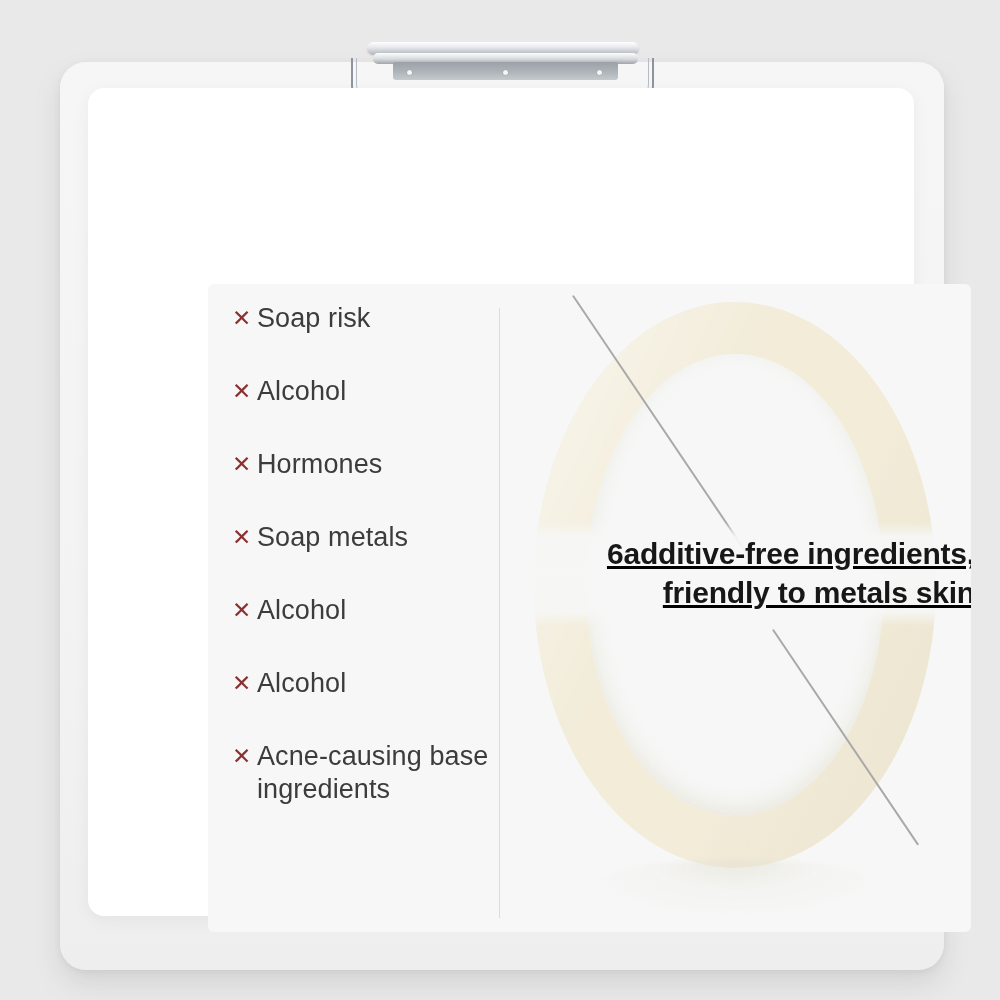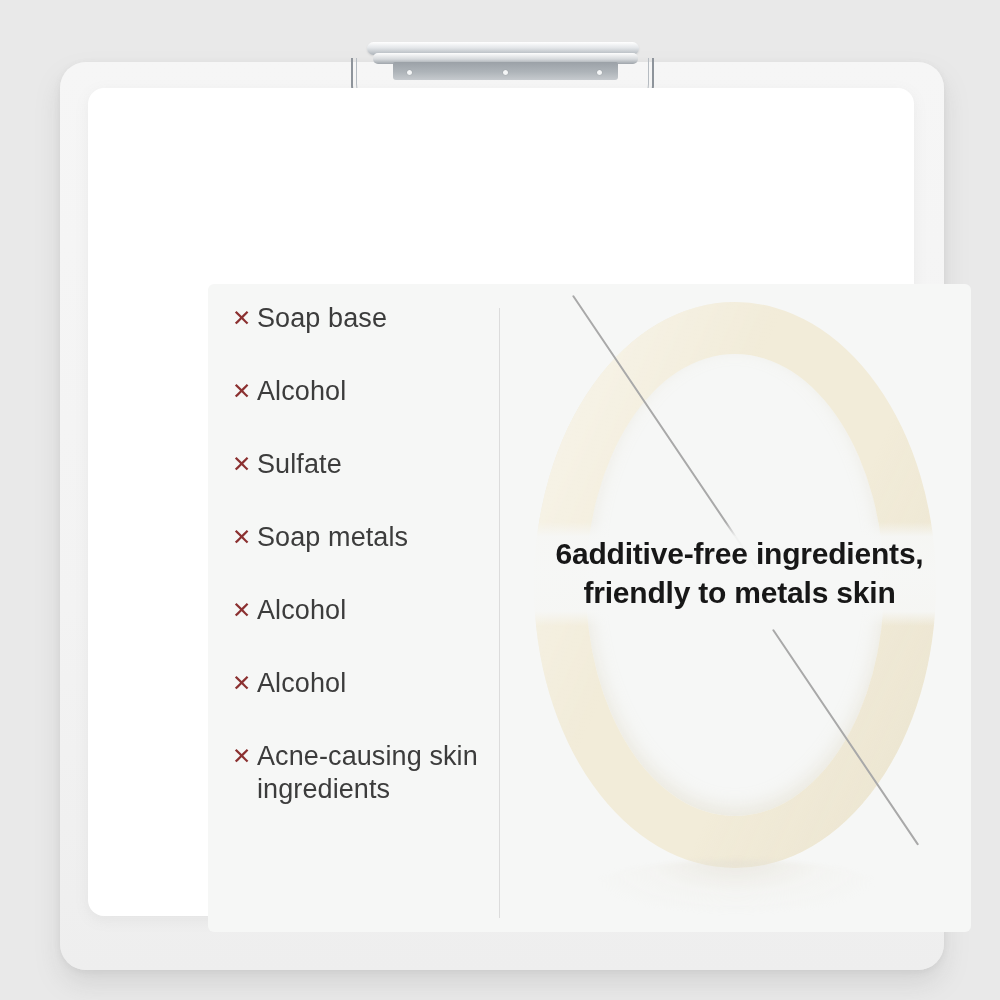--- a/index.html
+++ b/index.html
@@ -263,28 +263,29 @@
     transform: rotate(-34deg);
   }
 
   
   .headline {
     position: absolute;
     left: 0;
     top: 238px;
     width: 471px;
     padding: 12px 4px 14px 4px;
-    text-align: center;
+    text-align: right;
     z-index: 6;
     background: linear-gradient(180deg,
                 rgba(246,247,246,0) 0%,
                 rgba(246,247,246,0.92) 14%,
                 rgba(246,247,246,0.98) 50%,
                 rgba(246,247,246,0.92) 86%,
                 rgba(246,247,246,0) 100%);
+    text-decoration: underline;
   }
   .headline-line {
     display: block;
     font-size: 30px;
     line-height: 39px;
     font-weight: bold;
     color: #171717;
     letter-spacing: -0.2px;
     white-space: nowrap;
   }
@@ -310,51 +311,51 @@
   </div>
 
   <div class="paper">
 
     <div class="content-panel">
 
       <div class="exclude-list">
 
         <div class="exclude-item">
           <span class="x-mark">✕</span>
-          <span class="exclude-label">Soap base</span>
+          <span class="exclude-label">Soap risk</span>
         </div>
 
         <div class="exclude-item">
           <span class="x-mark">✕</span>
           <span class="exclude-label">Alcohol</span>
         </div>
 
         <div class="exclude-item">
           <span class="x-mark">✕</span>
-          <span class="exclude-label">Sulfate</span>
+          <span class="exclude-label">Hormones</span>
         </div>
 
         <div class="exclude-item">
           <span class="x-mark">✕</span>
           <span class="exclude-label">Soap metals</span>
         </div>
 
         <div class="exclude-item">
           <span class="x-mark">✕</span>
           <span class="exclude-label">Alcohol</span>
         </div>
 
         <div class="exclude-item">
           <span class="x-mark">✕</span>
           <span class="exclude-label">Alcohol</span>
         </div>
 
         <div class="exclude-item">
           <span class="x-mark">✕</span>
-          <span class="exclude-label">Acne-causing skin ingredients</span>
+          <span class="exclude-label">Acne-causing base ingredients</span>
         </div>
 
       </div>
 
       <div class="divider"></div>
 
       <div class="visual-area">
         <div class="ring"></div>
         <div class="ring-sheen"></div>
         <div class="ring-reflection"></div>

